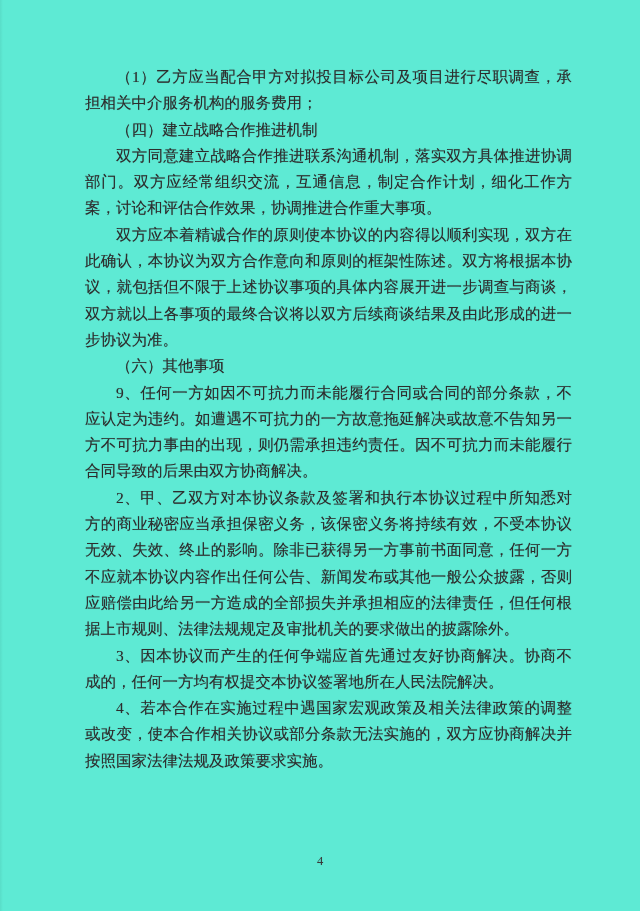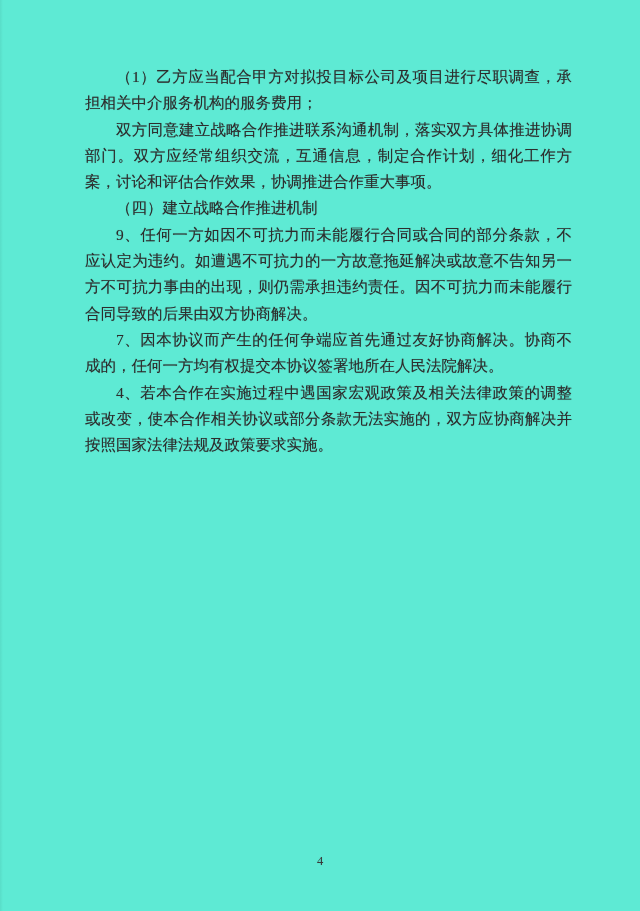--- a/index.html
+++ b/index.html
@@ -59,20 +59,23 @@
     text-shadow: 0 0 0.7px rgba(45,45,45,0.4);
   }
 </style>
 </head>
 <body>
 
 <div class="scan-page">
   <div class="scan-edge"></div>
   <div class="doc-body">
       <p class="para body">（1）乙方应当配合甲方对拟投目标公司及项目进行尽职调查，承担相关中介服务机构的服务费用；</p>
+      <p class="para heading">（四）建立战略合作推进机制</p>
       <p class="para body">双方同意建立战略合作推进联系沟通机制，落实双方具体推进协调部门。双方应经常组织交流，互通信息，制定合作计划，细化工作方案，讨论和评估合作效果，协调推进合作重大事项。</p>
-      <p class="para heading">（四）建立战略合作推进机制</p>
+      <p class="para body">双方应本着精诚合作的原则使本协议的内容得以顺利实现，双方在此确认，本协议为双方合作意向和原则的框架性陈述。双方将根据本协议，就包括但不限于上述协议事项的具体内容展开进一步调查与商谈，双方就以上各事项的最终合议将以双方后续商谈结果及由此形成的进一步协议为准。</p>
+      <p class="para heading">（六）其他事项</p>
       <p class="para body">9、任何一方如因不可抗力而未能履行合同或合同的部分条款，不应认定为违约。如遭遇不可抗力的一方故意拖延解决或故意不告知另一方不可抗力事由的出现，则仍需承担违约责任。因不可抗力而未能履行合同导致的后果由双方协商解决。</p>
-      <p class="para body">7、因本协议而产生的任何争端应首先通过友好协商解决。协商不成的，任何一方均有权提交本协议签署地所在人民法院解决。</p>
+      <p class="para body">2、甲、乙双方对本协议条款及签署和执行本协议过程中所知悉对方的商业秘密应当承担保密义务，该保密义务将持续有效，不受本协议无效、失效、终止的影响。除非已获得另一方事前书面同意，任何一方不应就本协议内容作出任何公告、新闻发布或其他一般公众披露，否则应赔偿由此给另一方造成的全部损失并承担相应的法律责任，但任何根据上市规则、法律法规规定及审批机关的要求做出的披露除外。</p>
+      <p class="para body">3、因本协议而产生的任何争端应首先通过友好协商解决。协商不成的，任何一方均有权提交本协议签署地所在人民法院解决。</p>
       <p class="para body">4、若本合作在实施过程中遇国家宏观政策及相关法律政策的调整或改变，使本合作相关协议或部分条款无法实施的，双方应协商解决并按照国家法律法规及政策要求实施。</p>
     </div>
   <div class="page-number">4</div>
 </div>
 
 </body></html>

